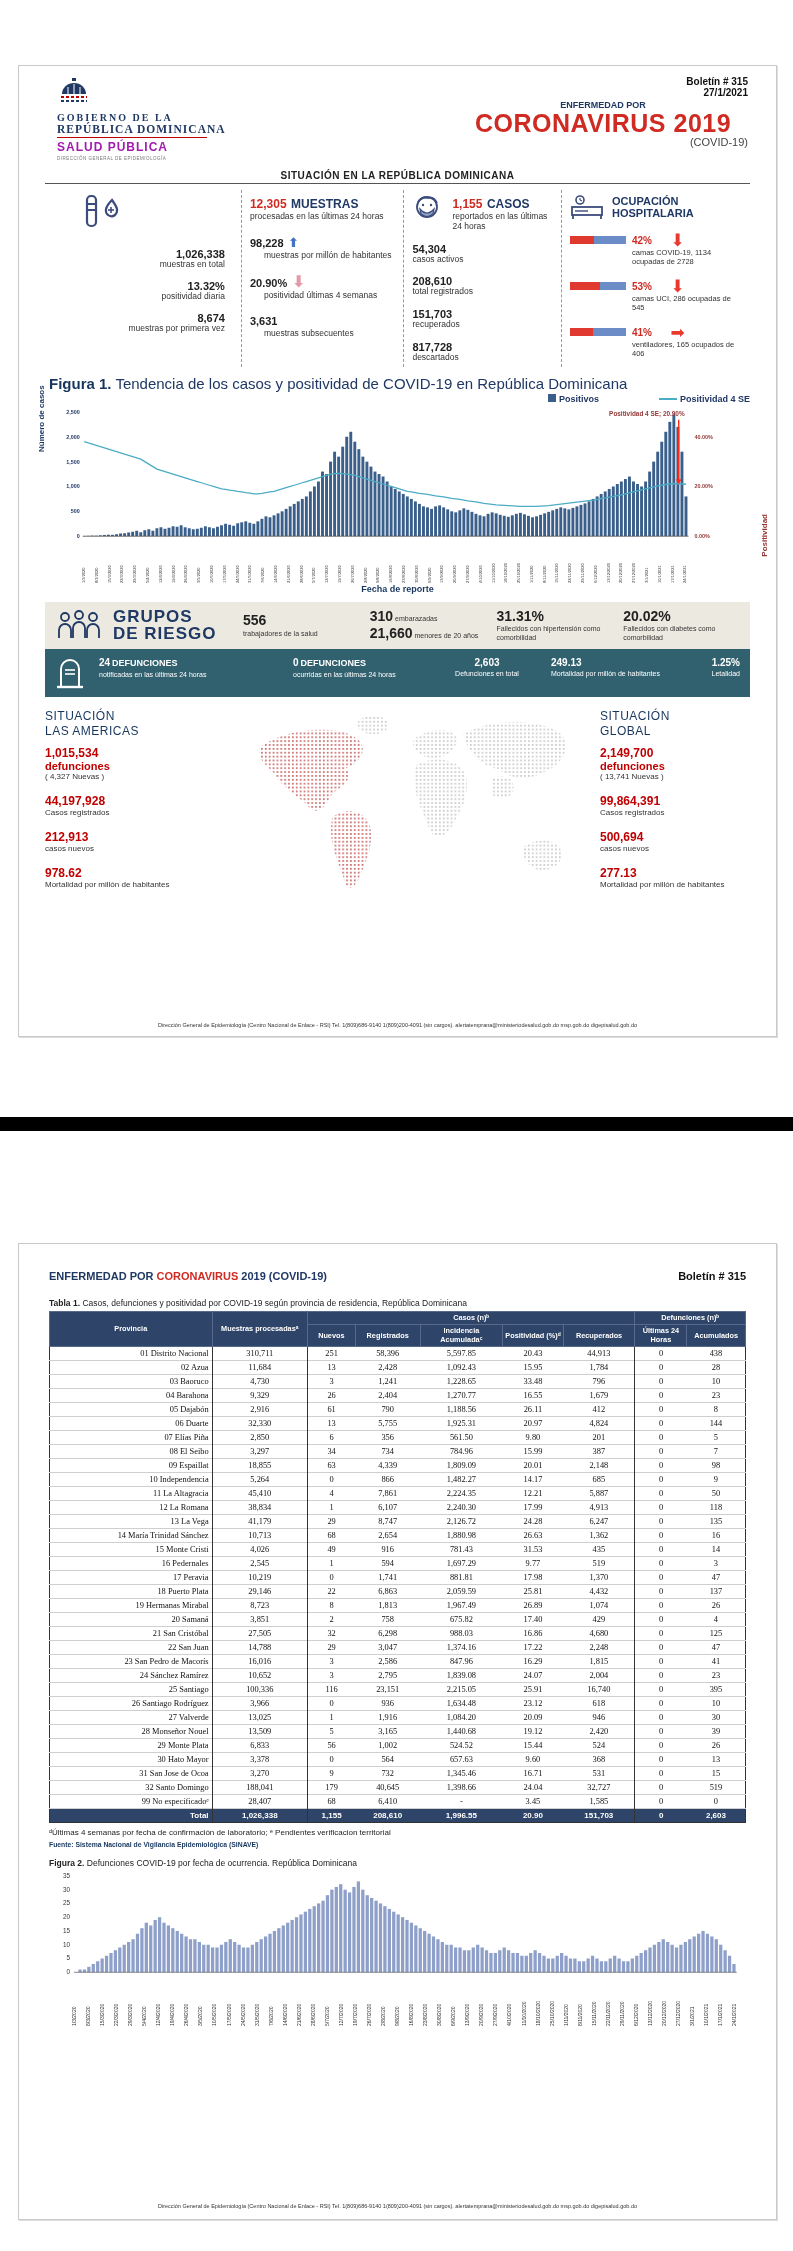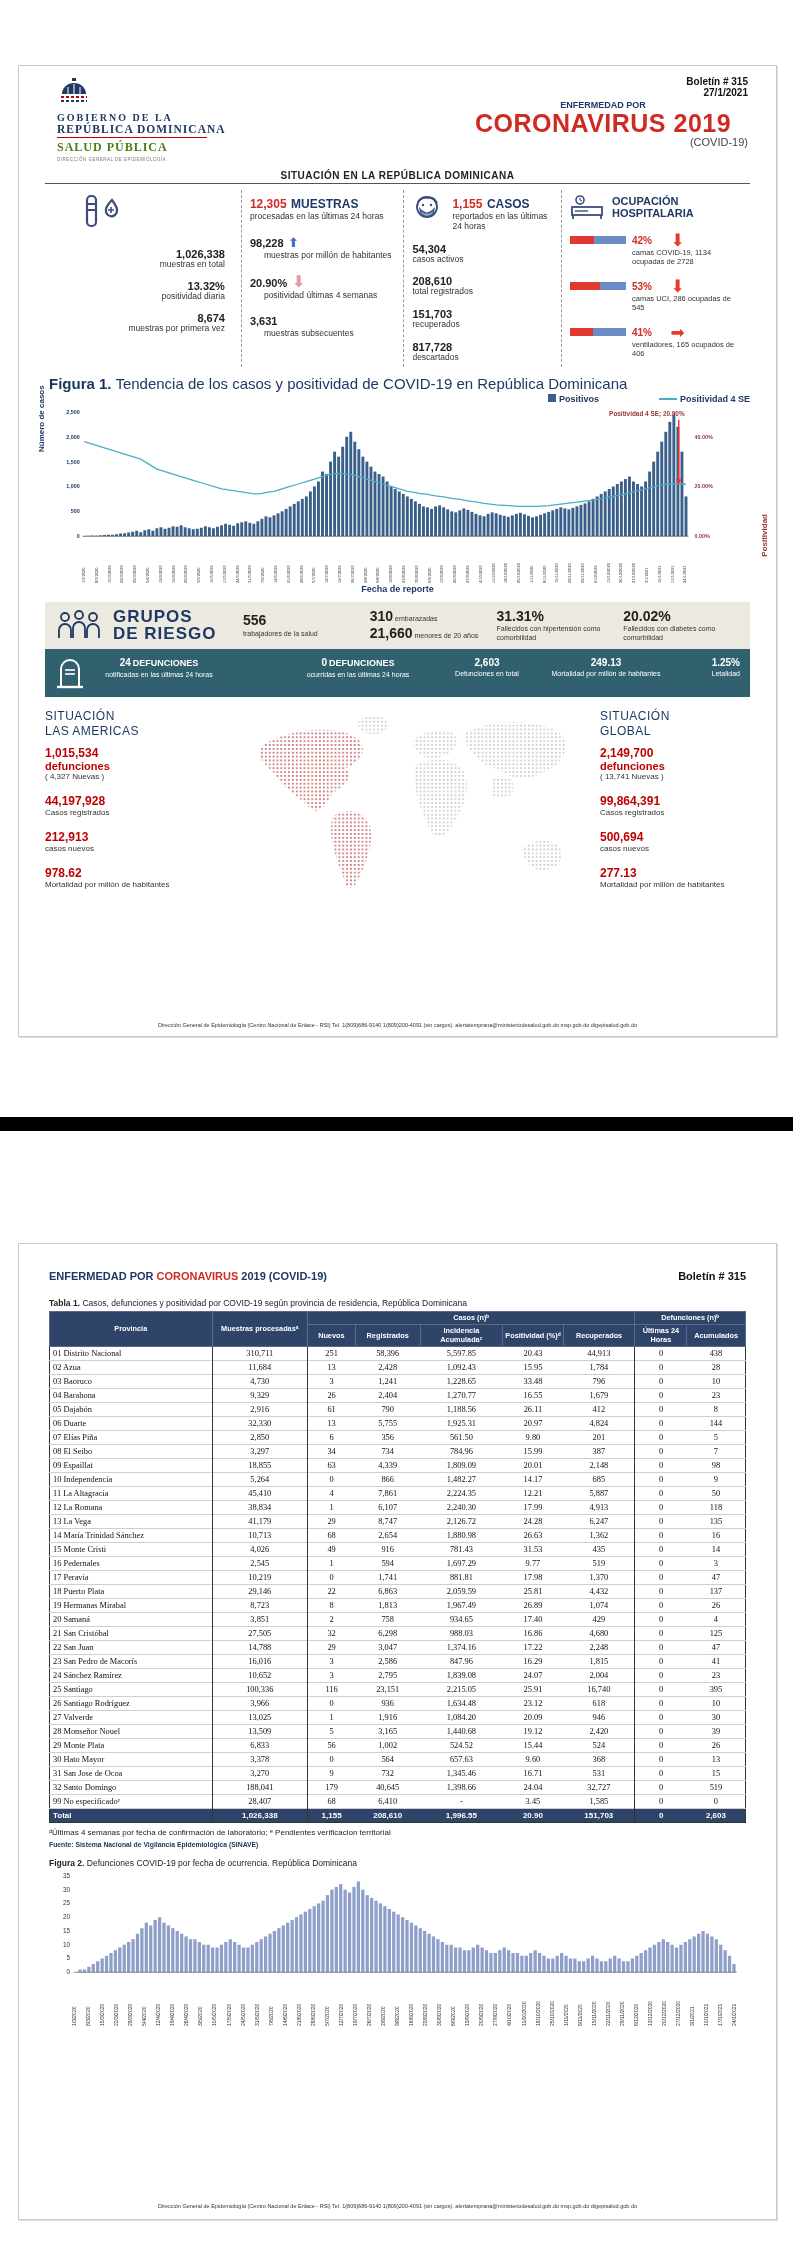--- a/index.html
+++ b/index.html
@@ -8,21 +8,21 @@
   #page1{top:65px;height:970px;}
   #page2{top:1243px;height:975px;}
   .page-divider{position:absolute;left:0;top:1117px;width:793px;height:14px;background:#000;}
 
   
   .p1-head{position:relative;height:102px;}
   .logo-block{position:absolute;left:38px;top:12px;}
   .logo-gov1{font-size:10px;font-weight:bold;letter-spacing:2px;color:#1F3864;font-family:"Liberation Serif",serif;}
   .logo-gov2{font-size:11.5px;font-weight:bold;letter-spacing:1px;color:#1F3864;font-family:"Liberation Serif",serif;}
   .logo-rule{width:150px;border-top:1.5px solid #C00000;margin:2px 0;}
-  .logo-dept{font-size:12px;font-weight:bold;letter-spacing:1px;color:#4d7c0f;font-family:Liberation Serif, serif;}
+  .logo-dept{font-size:12px;font-weight:bold;letter-spacing:1px;color:#a21caf;font-family:Liberation Sans, sans-serif;}
   .logo-sub{font-size:4.5px;color:#777;margin-top:2px;letter-spacing:.5px;}
   .bulletin-box{position:absolute;right:28px;top:10px;text-align:right;font-weight:bold;font-size:10px;color:#111;}
   .disease-title{position:absolute;right:28px;top:34px;width:290px;text-align:center;}
   .dt-small{font-size:9px;font-weight:bold;color:#1F3864;}
   .dt-big{font-size:25px;font-weight:bold;color:#CF2B23;letter-spacing:.5px;line-height:1.05;}
   .dt-covid{font-size:11px;color:#444;text-align:right;}
   .section-strip{ text-align:center;font-size:10px;font-weight:bold;color:#222;letter-spacing:.5px;margin-top:2px;}
   .section-rule{border:none;border-top:1.5px solid #555;margin:2px 26px 0 26px;}
 
   
@@ -62,21 +62,21 @@
   .xticks{display:flex;}
   .xticks span{flex:1;writing-mode:vertical-rl;transform:rotate(180deg);font-size:4px;color:#333;white-space:nowrap;height:27px;overflow:hidden;}
   .xlab{text-align:center;font-weight:bold;font-size:9px;color:#17365D;margin-top:1px;}
 
   
   .risk-band{display:flex;align-items:center;background:#ECEAE0;margin:8px 26px 0 26px;padding:6px 10px;gap:10px;}
   .risk-title{font-size:17px;font-weight:bold;color:#1F3864;letter-spacing:1px;line-height:1.05;width:120px;}
   .risk-item{font-size:7px;color:#333;line-height:1.25;flex:1;}
   .risk-item b{font-size:14px;color:#222;margin-top:12px;}
   .death-band{display:flex;align-items:flex-start;background:#31606E;color:#fff;margin:0 26px;padding:7px 10px;gap:14px;}
-  .death-item{font-size:7px;line-height:1.3;text-align:center;}
+  .death-item{font-size:7px;line-height:1.3;}
   .death-item .dv{font-size:10px;font-weight:bold;}
   .death-item .dw{font-size:9px;font-weight:bold;}
 
   
   .world-row{display:flex;margin:8px 26px 0 26px;}
   .wr-side{width:170px;flex:none;}
   .wr-title{font-size:12px;color:#17365D;letter-spacing:.5px;margin:4px 0 8px 0;line-height:1.2;}
   .wr-num{font-size:12px;font-weight:bold;color:#C00000;}
   .wr-red-l{font-size:11px;font-weight:bold;color:#C00000;}
   .wr-sub{font-size:8px;color:#333;}
@@ -84,21 +84,21 @@
   .map-mid{flex:1;display:flex;justify-content:center;align-items:flex-start;}
   .p1-footer{position:absolute;bottom:8px;left:0;right:0;text-align:center;font-size:5.5px;color:#333;}
 
   
   .p2-head{display:flex;justify-content:space-between;padding:26px 30px 0 30px;font-weight:bold;font-size:11px;color:#1F3864;}
   .p2-head .red{color:#CF2B23;}
   .tbl-caption{margin:16px 30px 3px 30px;font-size:8.5px;color:#222;}
   table.prov{border-collapse:collapse;margin:0 30px;width:697px;table-layout:fixed;}
   table.prov th{background:#2E4468;color:#fff;font-size:7.3px;font-weight:bold;border:1px solid #58698c;padding:2px 1px;line-height:1.15;}
   table.prov td{font-family:"Liberation Serif",serif;font-size:8.4px;color:#111;padding:0 3px;border-top:1px solid #cfcfcf;height:13px;text-align:center;}
-  table.prov td:first-child{text-align:left;}
+  table.prov td:first-child{text-align:right;}
   table.prov td.gl{border-left:1.2px solid #333;}
   table.prov{border:1.2px solid #333;}
   tr.total td{background:#2E4468;color:#fff;font-weight:bold;font-family:"Liberation Sans",sans-serif;font-size:8px;}
   .footnotes{margin:5px 30px 0 30px;font-size:8px;color:#222;line-height:1.35;}
   .fuente{margin:2px 30px 0 30px;font-size:6.8px;font-weight:bold;color:#17365D;}
   .fig2-caption{margin:10px 30px 2px 30px;font-size:8.5px;color:#222;}
   .p2-footer{position:absolute;bottom:10px;left:0;right:0;text-align:center;font-size:5.5px;color:#333;}
   .xticks2 span{font-size:5px;height:34px;}
 </style>
 </head>
@@ -870,21 +870,21 @@
           <td class="">26.89</td>
           <td class="">1,074</td>
           <td class="gl">0</td>
           <td class="">26</td>
         </tr>
         <tr>
           <td class="">20 Samaná</td>
           <td class="gl">3,851</td>
           <td class="gl">2</td>
           <td class="">758</td>
-          <td class="">934.65</td>
+          <td class="">675.82</td>
           <td class="">17.40</td>
           <td class="">429</td>
           <td class="gl">0</td>
           <td class="">4</td>
         </tr>
         <tr>
           <td class="">21 San Cristóbal</td>
           <td class="gl">27,505</td>
           <td class="gl">32</td>
           <td class="">6,298</td>

